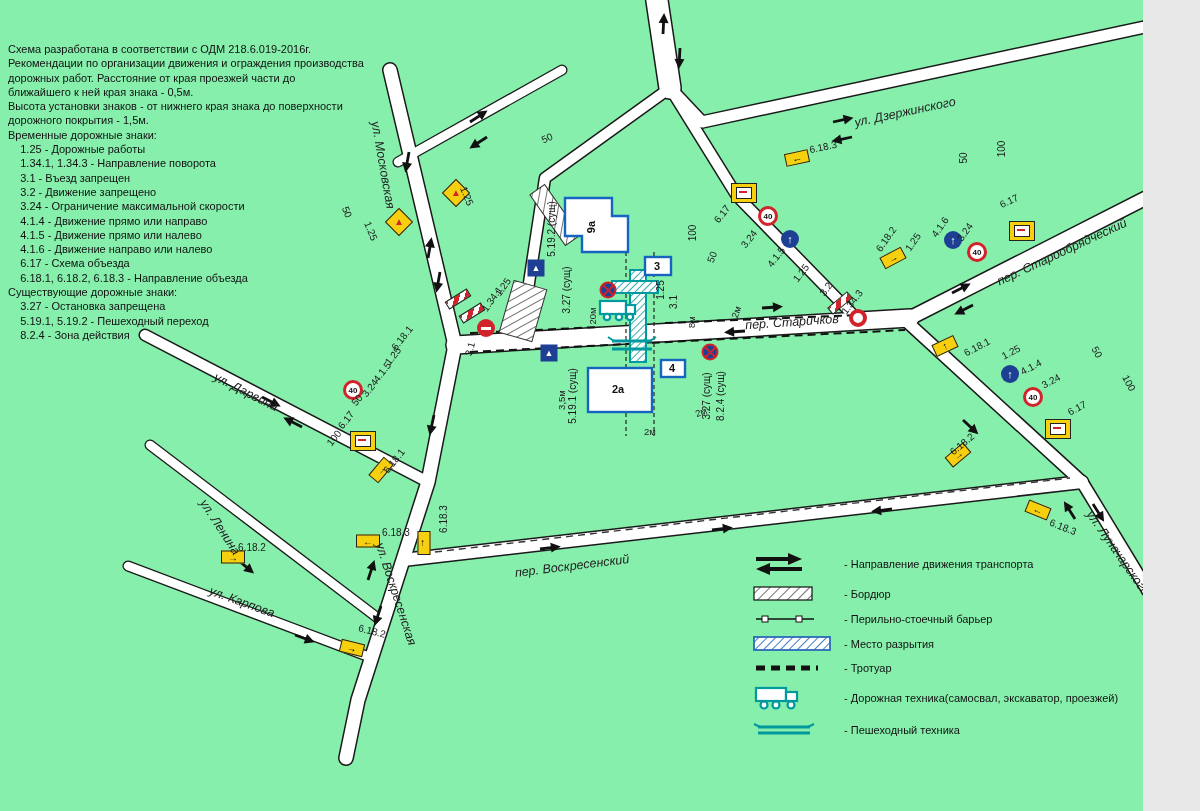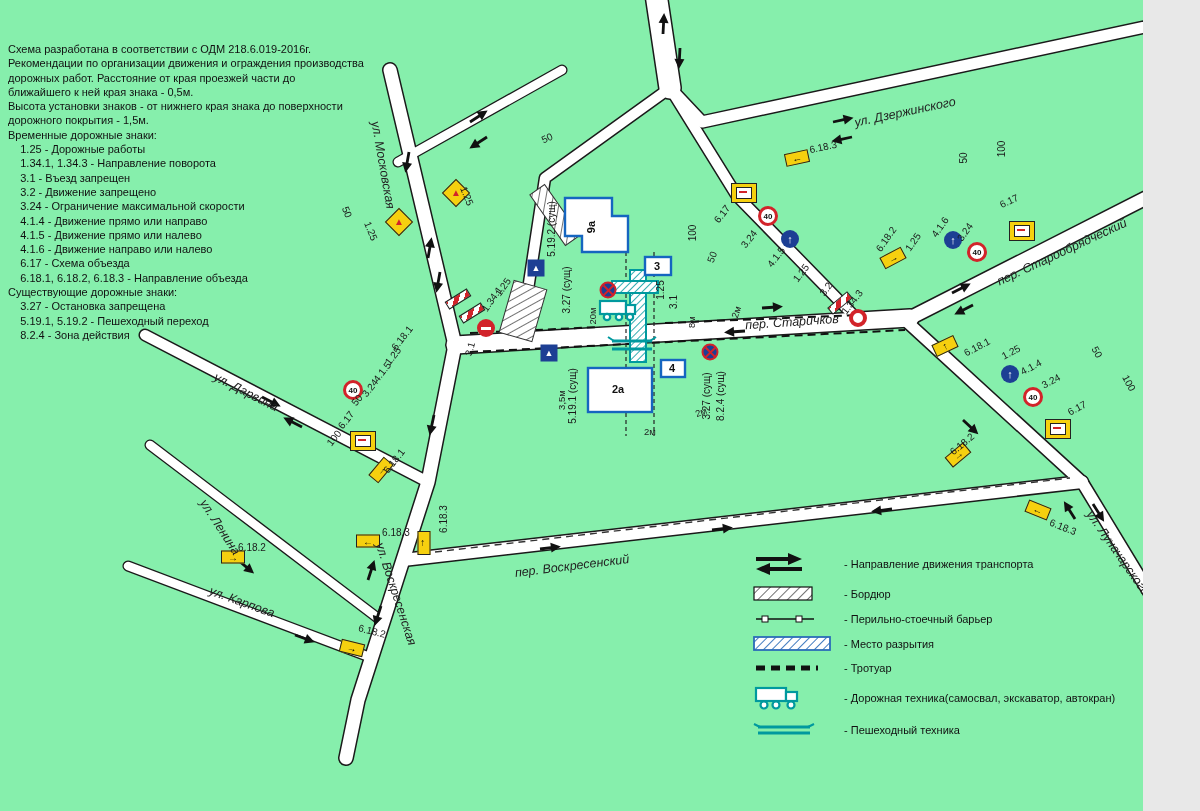--- a/index.html
+++ b/index.html
@@ -386,21 +386,21 @@
         <svg width="60" height="30" viewBox="0 0 60 30">
           <g class="tealstroke" fill="#fff" stroke-width="2.2">
             <rect x="4" y="5" width="30" height="13"></rect>
             <rect x="34" y="9" width="11" height="9"></rect>
             <circle cx="12" cy="22" r="3.5"></circle>
             <circle cx="24" cy="22" r="3.5"></circle>
             <circle cx="39" cy="22" r="3.5"></circle>
           </g>
         </svg>
       </span>
-      <span class="legend-label">- Дорожная техника(самосвал, экскаватор, автокран)</span>
+      <span class="legend-label">- Дорожная техника(самосвал, экскаватор, проезжей)</span>
     </div>
     <div class="legend-row">
       <span class="legend-icon">
         <svg width="64" height="16">
           <path d="M6,5 H58" class="tealstroke" fill="none" stroke-width="3.2"></path>
           <path d="M6,11 H58" class="tealstroke" fill="none" stroke-width="3.2"></path>
           <path d="M2,2 L8,5 M56,5 L62,2" class="tealstroke" fill="none" stroke-width="2"></path>
         </svg>
       </span>
       <span class="legend-label">- Пешеходный техника</span>

